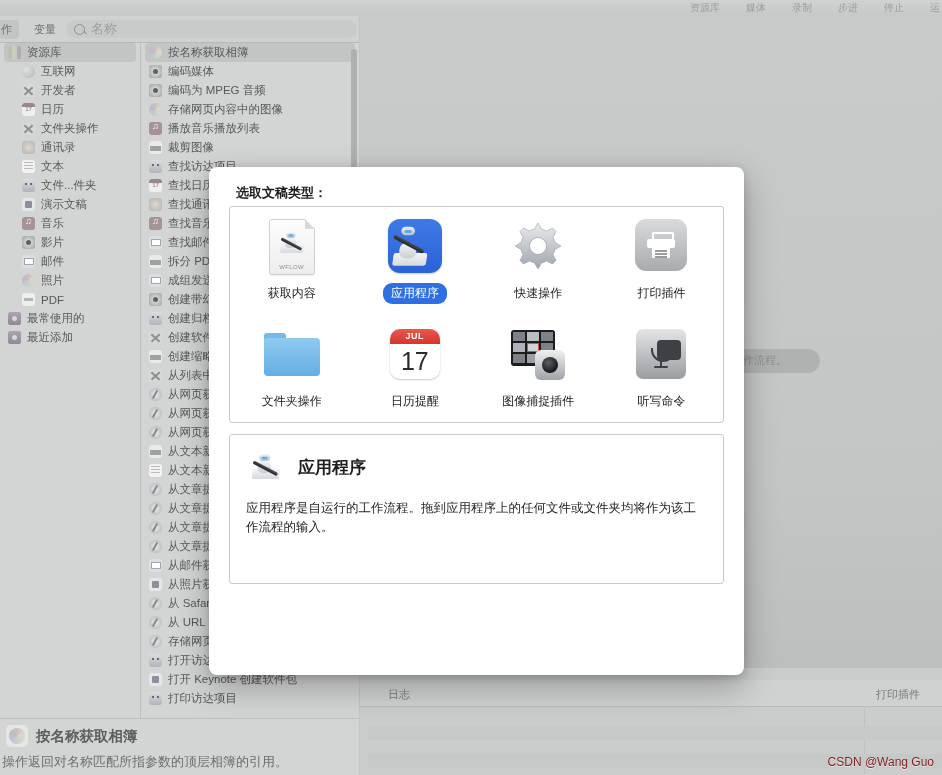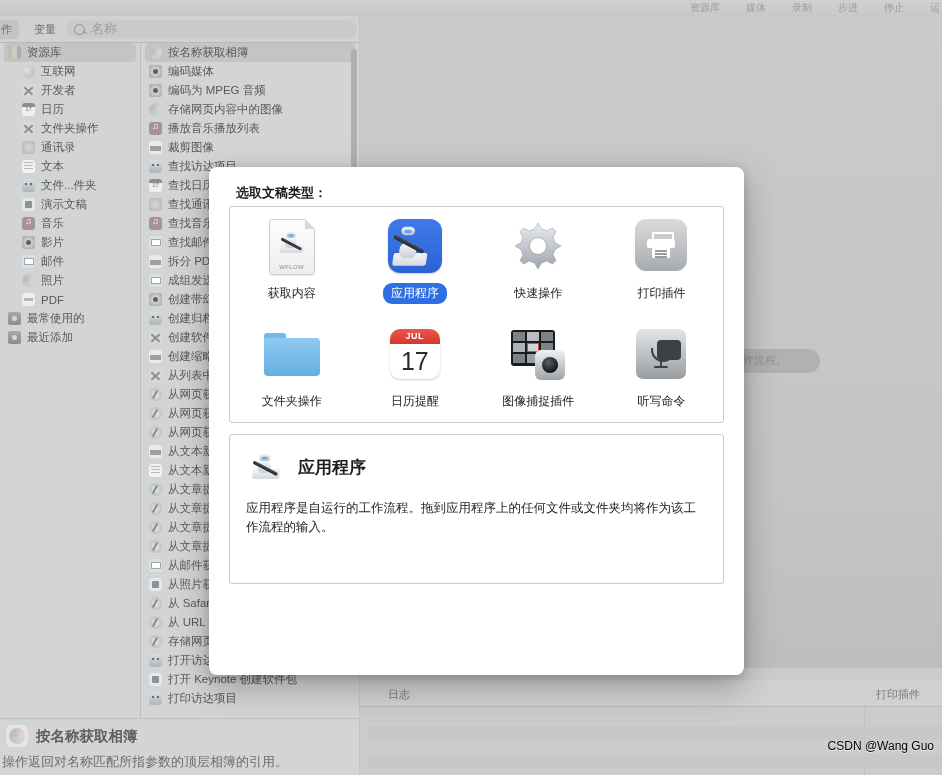--- a/index.html
+++ b/index.html
@@ -189,21 +189,21 @@
   .t-mic .bs{position:absolute;left:18px;top:37px;width:14px;height:2px;background:#3d4045;border-radius:1px;}
 
   
   .descbox{position:absolute;left:20px;top:267px;width:495px;height:150px;
     border:1px solid #c9c9c9;border-radius:3px;background:#fff;box-sizing:border-box;padding:14px 16px;}
   .descbox .dhead{display:flex;align-items:center;gap:12px;}
   .descbox .dname{font-size:17px;font-weight:bold;color:#1d1d1f;}
   .descbox .dtile{width:40px;height:36px;position:relative;}
   .descbox .dtext{margin-top:14px;font-size:12.5px;line-height:1.55;color:#1d1d1f;}
 
-  .wm{position:absolute;right:8px;bottom:22px;font-size:12px;color:#000000;
+  .wm{position:absolute;right:8px;bottom:6px;font-size:12px;color:#7f1d1d;
     text-shadow:0 1px 0 rgba(255,255,255,.6);}
 </style>
 </head>
 <body>
 
 <div id="app">
 
   <div class="bg-window">
 
     <div class="toolbar">

